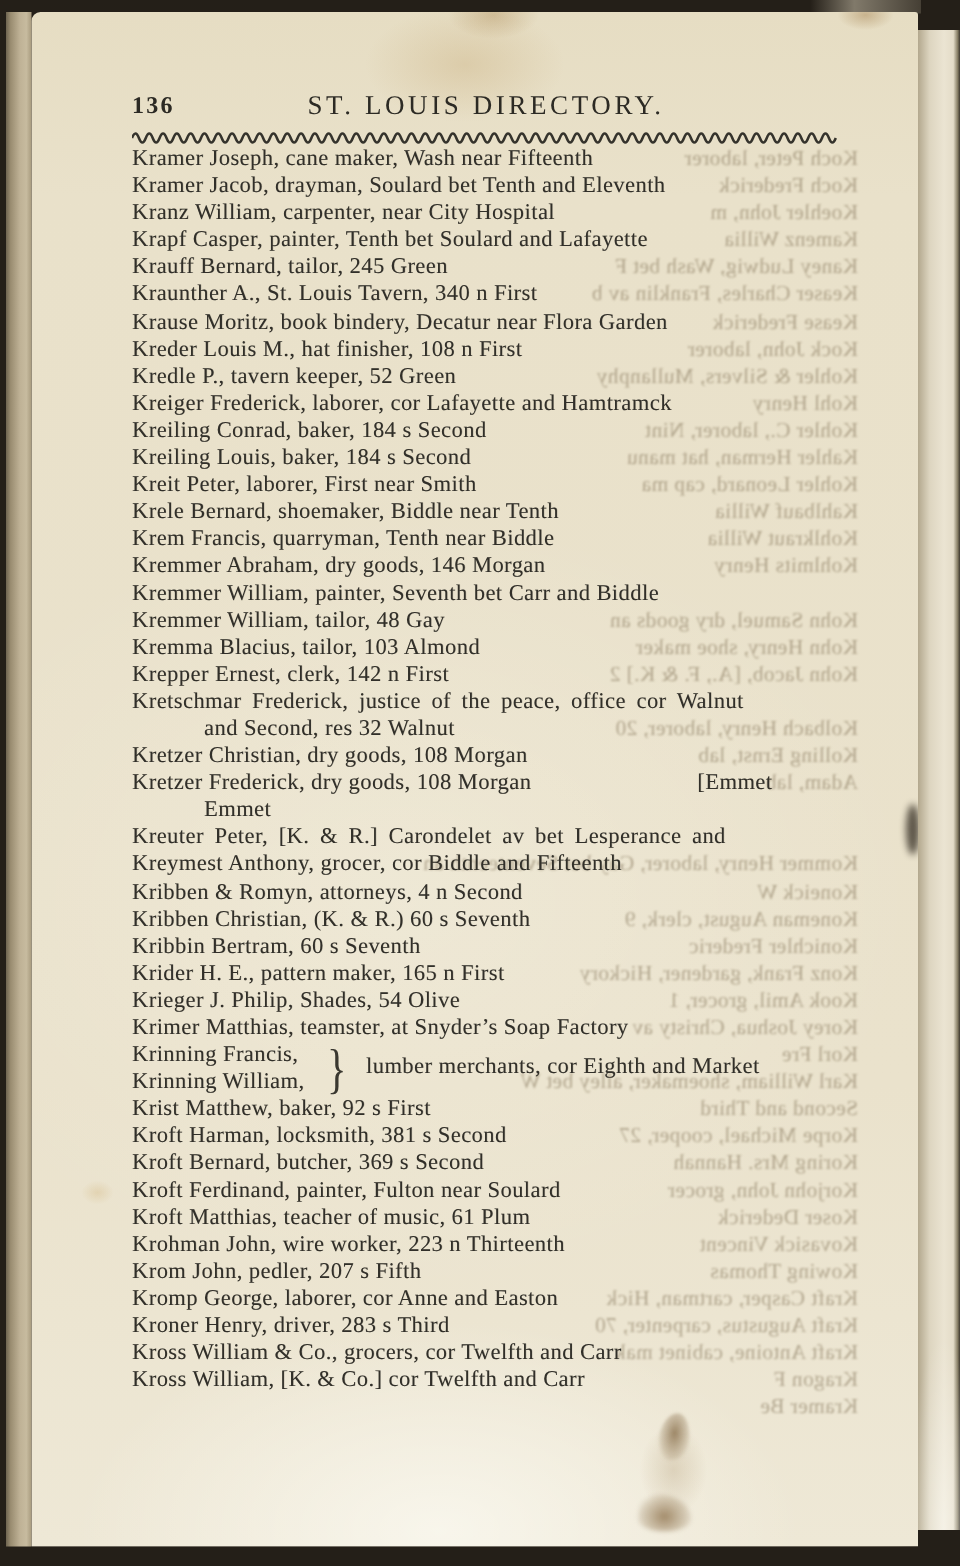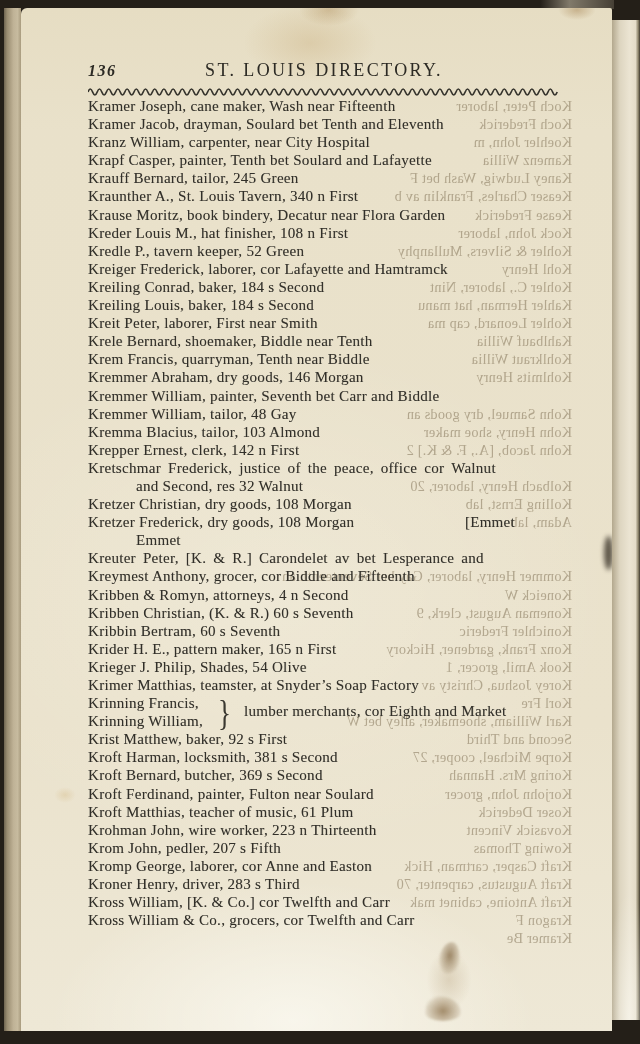--- a/index.html
+++ b/index.html
@@ -38,21 +38,21 @@
       background:radial-gradient(ellipse at 50% 60%, rgba(148,122,86,.85), rgba(148,122,86,.25) 60%, rgba(148,122,86,0) 78%);
       border-radius:25% 65% 50% 50%/70% 70% 35% 35%;filter:blur(1.3px);}
   
   .ghost{position:absolute;left:0;top:89px;width:565px;z-index:1;transform:scaleX(-1);
          padding-left:14px;box-sizing:border-box;color:rgba(122,106,78,.5);
          font-size:14.2px;line-height:18.1px;letter-spacing:.3px;filter:blur(.6px);}
   .gline{height:18.1px;white-space:nowrap;overflow:hidden;}
   
   .content{position:absolute;left:67px;top:52px;width:472px;z-index:2;color:#312f29;}
   .header-row{position:relative;height:24px;}
-  .page-number{position:absolute;left:0;top:2px;font-size:16px;font-weight:bold;letter-spacing:1.5px;color:#2c2a24;font-style:italic;}
+  .page-number{position:absolute;left:0;top:2px;font-size:16px;font-weight:bold;letter-spacing:1.5px;color:#2c2a24;}
   .title{display:block;text-align:center;font-size:18px;font-weight:normal;letter-spacing:2.4px;color:#2c2a24;}
   .wave{display:block;margin-top:1px;}
   .entries{margin-top:1px;}
   .line{height:18.1px;line-height:18.1px;font-size:15px;letter-spacing:.3px;white-space:nowrap;
         position:relative;text-shadow:.3px .3px 0 rgba(49,47,41,.28);}
   .line.cont{padding-left:48px;}
   .line.j{word-spacing:3px;}
   .catch{position:absolute;right:45px;top:0;}
   .brace-group{position:relative;}
   .brace-char{position:absolute;left:130px;top:1px;font-size:27px;line-height:27px;
@@ -168,22 +168,22 @@
           </div>
           <div class="line"><span>Krist Matthew, baker, 92 s First</span></div>
           <div class="line"><span>Kroft Harman, locksmith, 381 s Second</span></div>
           <div class="line"><span>Kroft Bernard, butcher, 369 s Second</span></div>
           <div class="line"><span>Kroft Ferdinand, painter, Fulton near Soulard</span></div>
           <div class="line"><span>Kroft Matthias, teacher of music, 61 Plum</span></div>
           <div class="line"><span>Krohman John, wire worker, 223 n Thirteenth</span></div>
           <div class="line"><span>Krom John, pedler, 207 s Fifth</span></div>
           <div class="line"><span>Kromp George, laborer, cor Anne and Easton</span></div>
           <div class="line"><span>Kroner Henry, driver, 283 s Third</span></div>
+          <div class="line"><span>Kross William &amp; Co., grocers, cor Twelfth and Carr</span></div>
           <div class="line"><span>Kross William, [K. &amp; Co.] cor Twelfth and Carr</span></div>
-          <div class="line"><span>Kross William &amp; Co., grocers, cor Twelfth and Carr</span></div>
         </div>
     </div>
 
     <div class="stain-drop"></div>
     <div class="stain-tri"></div>
     <div class="gutter-spot"></div>
   </div>
 
   <div class="page-next"></div>
 </div>

